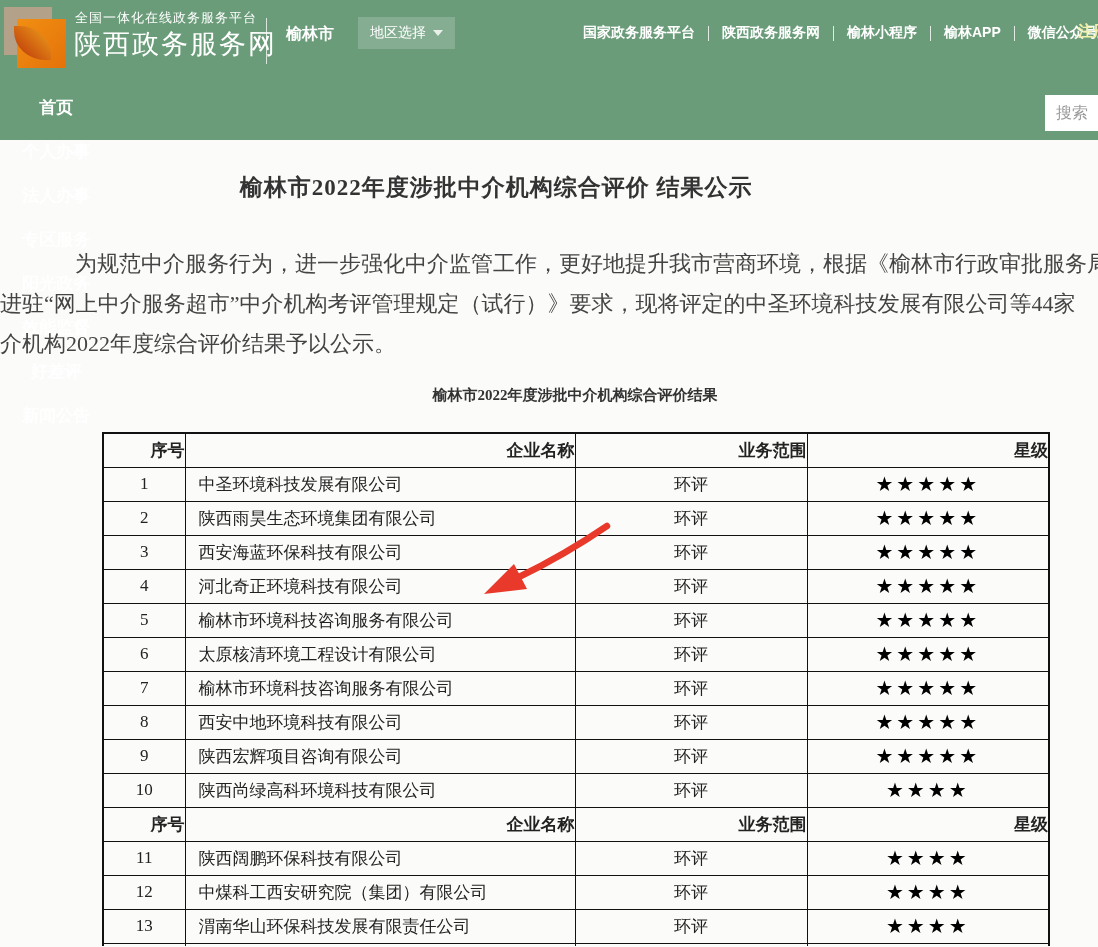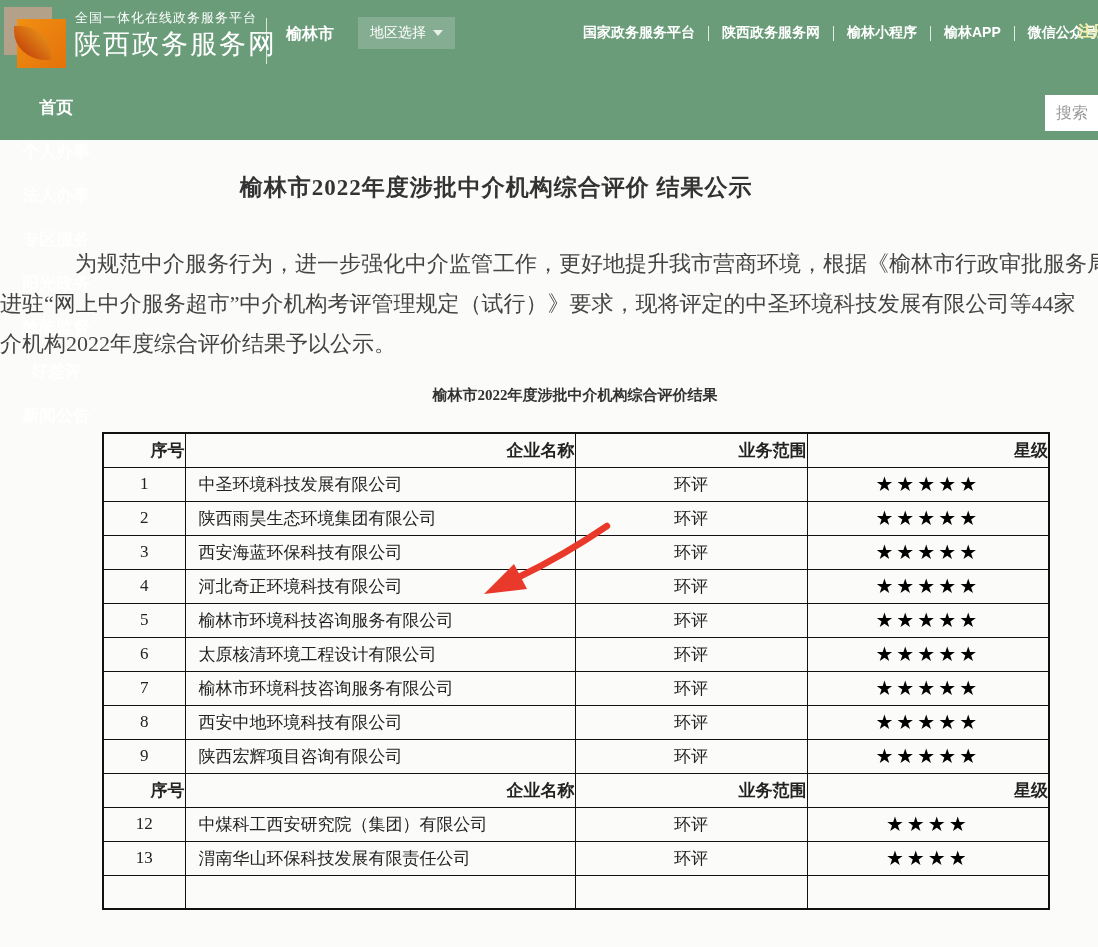--- a/index.html
+++ b/index.html
@@ -192,27 +192,39 @@
               <td class="name-cell">西安中地环境科技有限公司</td>
               <td>环评</td>
               <td class="star-cell">★★★★★</td>
             </tr>
             <tr>
               <td>9</td>
               <td class="name-cell">陕西宏辉项目咨询有限公司</td>
               <td>环评</td>
               <td class="star-cell">★★★★★</td>
             </tr>
+            <tr>
+              <td>10</td>
+              <td class="name-cell">陕西尚绿高科环境科技有限公司</td>
+              <td>环评</td>
+              <td class="star-cell">★★★★</td>
+            </tr>
             <tr class="hdr">
               <td>序号</td>
               <td>企业名称</td>
               <td>业务范围</td>
               <td>星级</td>
             </tr>
             <tr>
+              <td>11</td>
+              <td class="name-cell">陕西阔鹏环保科技有限公司</td>
+              <td>环评</td>
+              <td class="star-cell">★★★★</td>
+            </tr>
+            <tr>
               <td>12</td>
               <td class="name-cell">中煤科工西安研究院（集团）有限公司</td>
               <td>环评</td>
               <td class="star-cell">★★★★</td>
             </tr>
             <tr>
               <td>13</td>
               <td class="name-cell">渭南华山环保科技发展有限责任公司</td>
               <td>环评</td>
               <td class="star-cell">★★★★</td>

